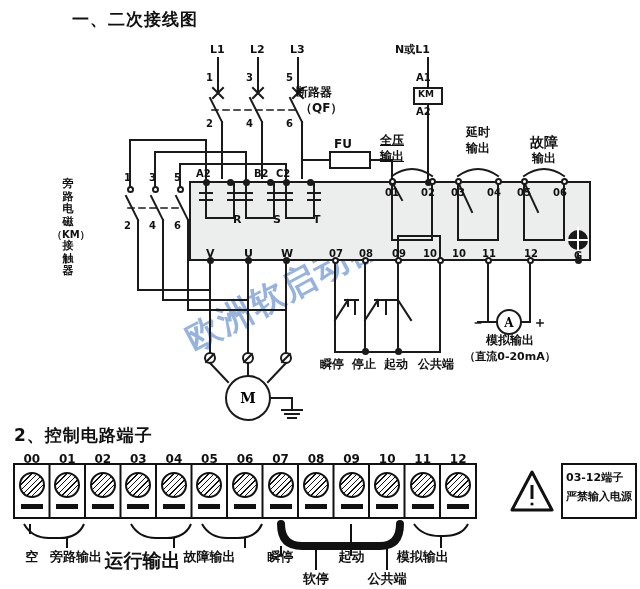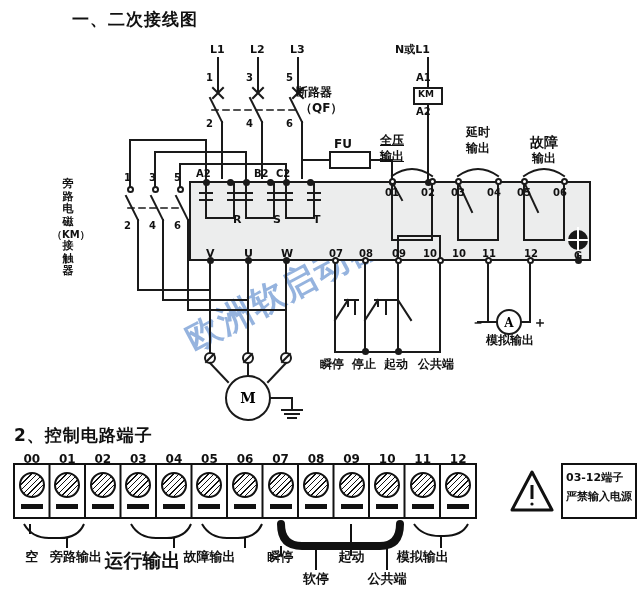--- a/index.html
+++ b/index.html
@@ -310,20 +310,21 @@
 <div class="lbl cn" style="left:352px;top:358px;font-size:12px;">停止</div>
 <div class="lbl cn" style="left:384px;top:358px;font-size:12px;">起动</div>
 <div class="lbl cn" style="left:418px;top:358px;font-size:12px;">公共端</div>
 <div class="dot" style="left:362px;top:348px;"></div>
 <div class="dot" style="left:395px;top:348px;"></div>
 
 <div class="lbl" style="left:471px;top:314px;font-size:14px;">－</div>
 <div class="lbl" style="left:533px;top:314px;font-size:14px;">＋</div>
 <div class="abs" style="left:450px;top:334px;width:120px;text-align:center;">
   <div class="lbl cn" style="position:relative;font-size:12px;">模拟输出</div>
+  <div class="lbl cn" style="position:relative;font-size:11px;top:3px;">（直流0-20mA）</div>
 </div>
 
 <div class="title" style="left:14px;top:424px;">2、控制电路端子</div>
 
 <svg class="abs" style="left:0;top:452px;" width="640" height="137">
   <g stroke="#111" stroke-width="2" fill="none">
 
     <rect x="14" y="12" width="462" height="54" fill="#ffffff"></rect>
 
     <line x1="49.5" y1="12" x2="49.5" y2="66"></line>

